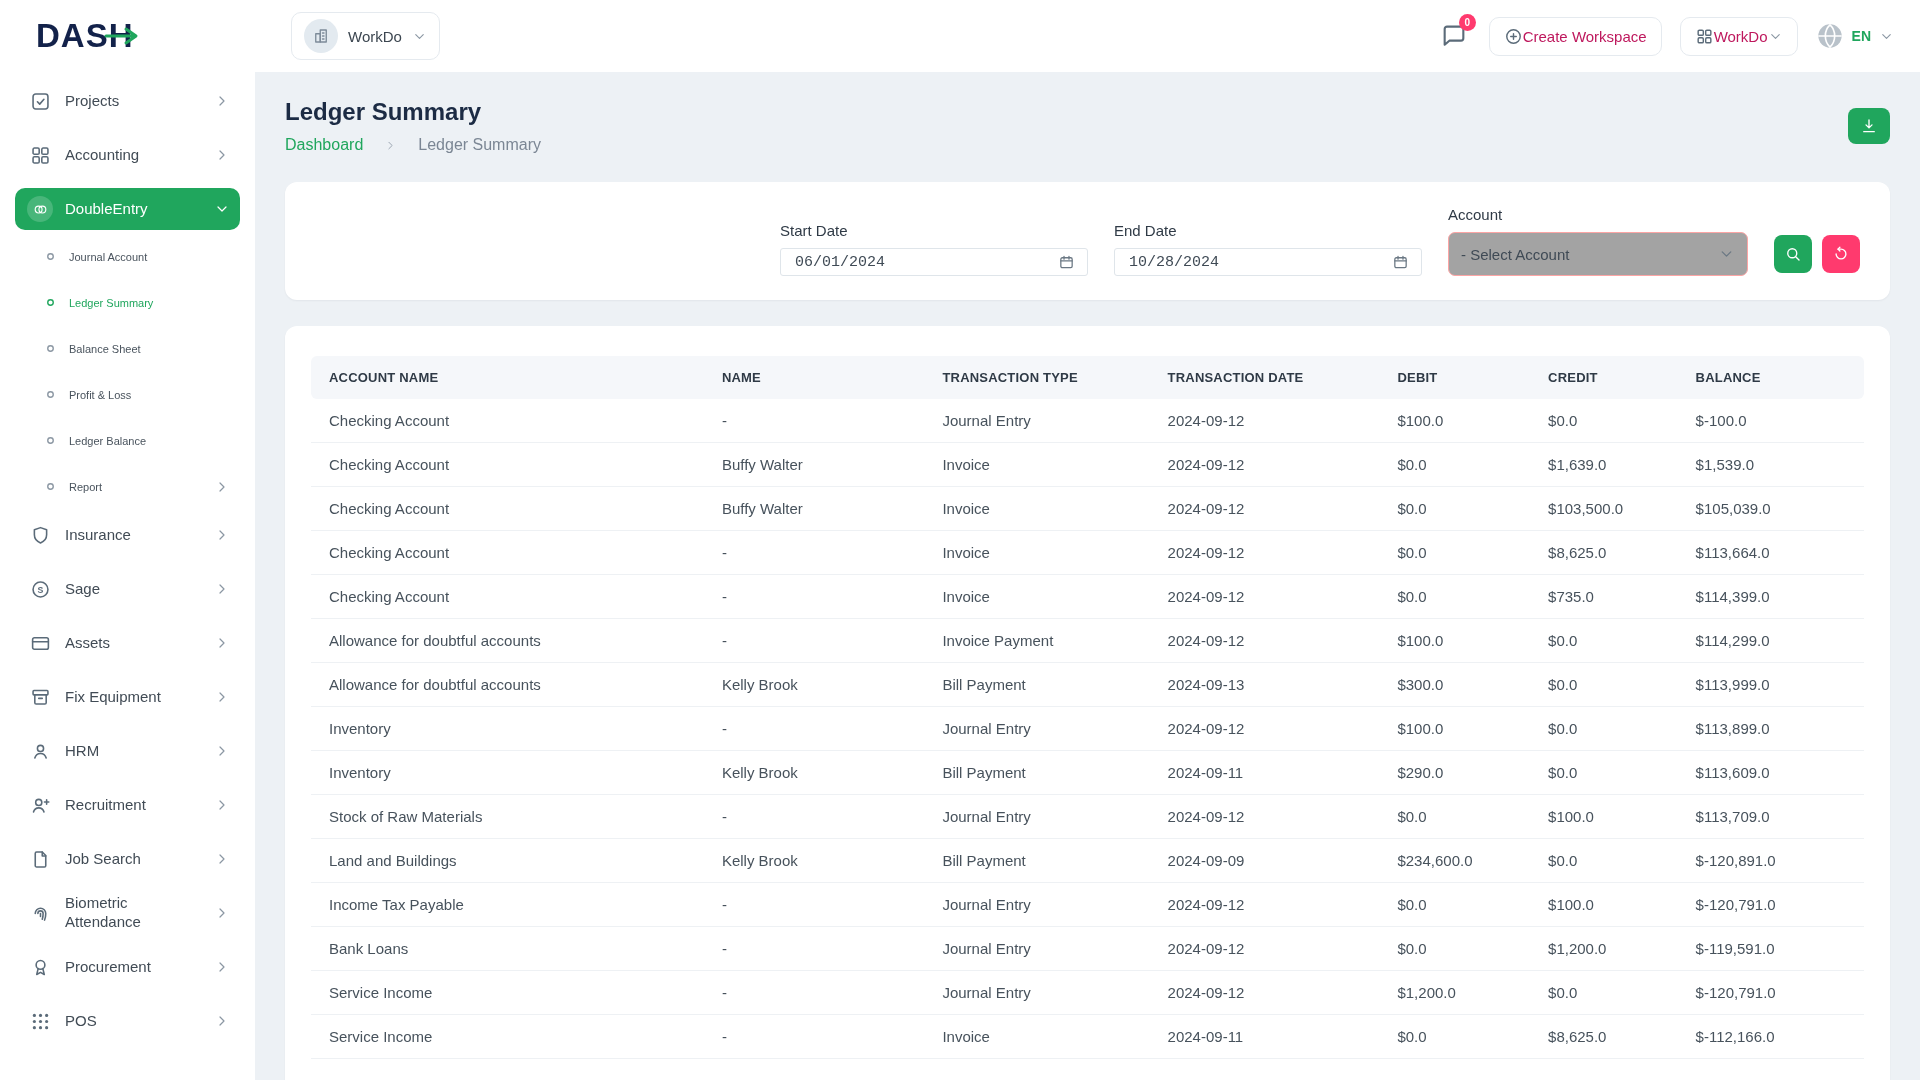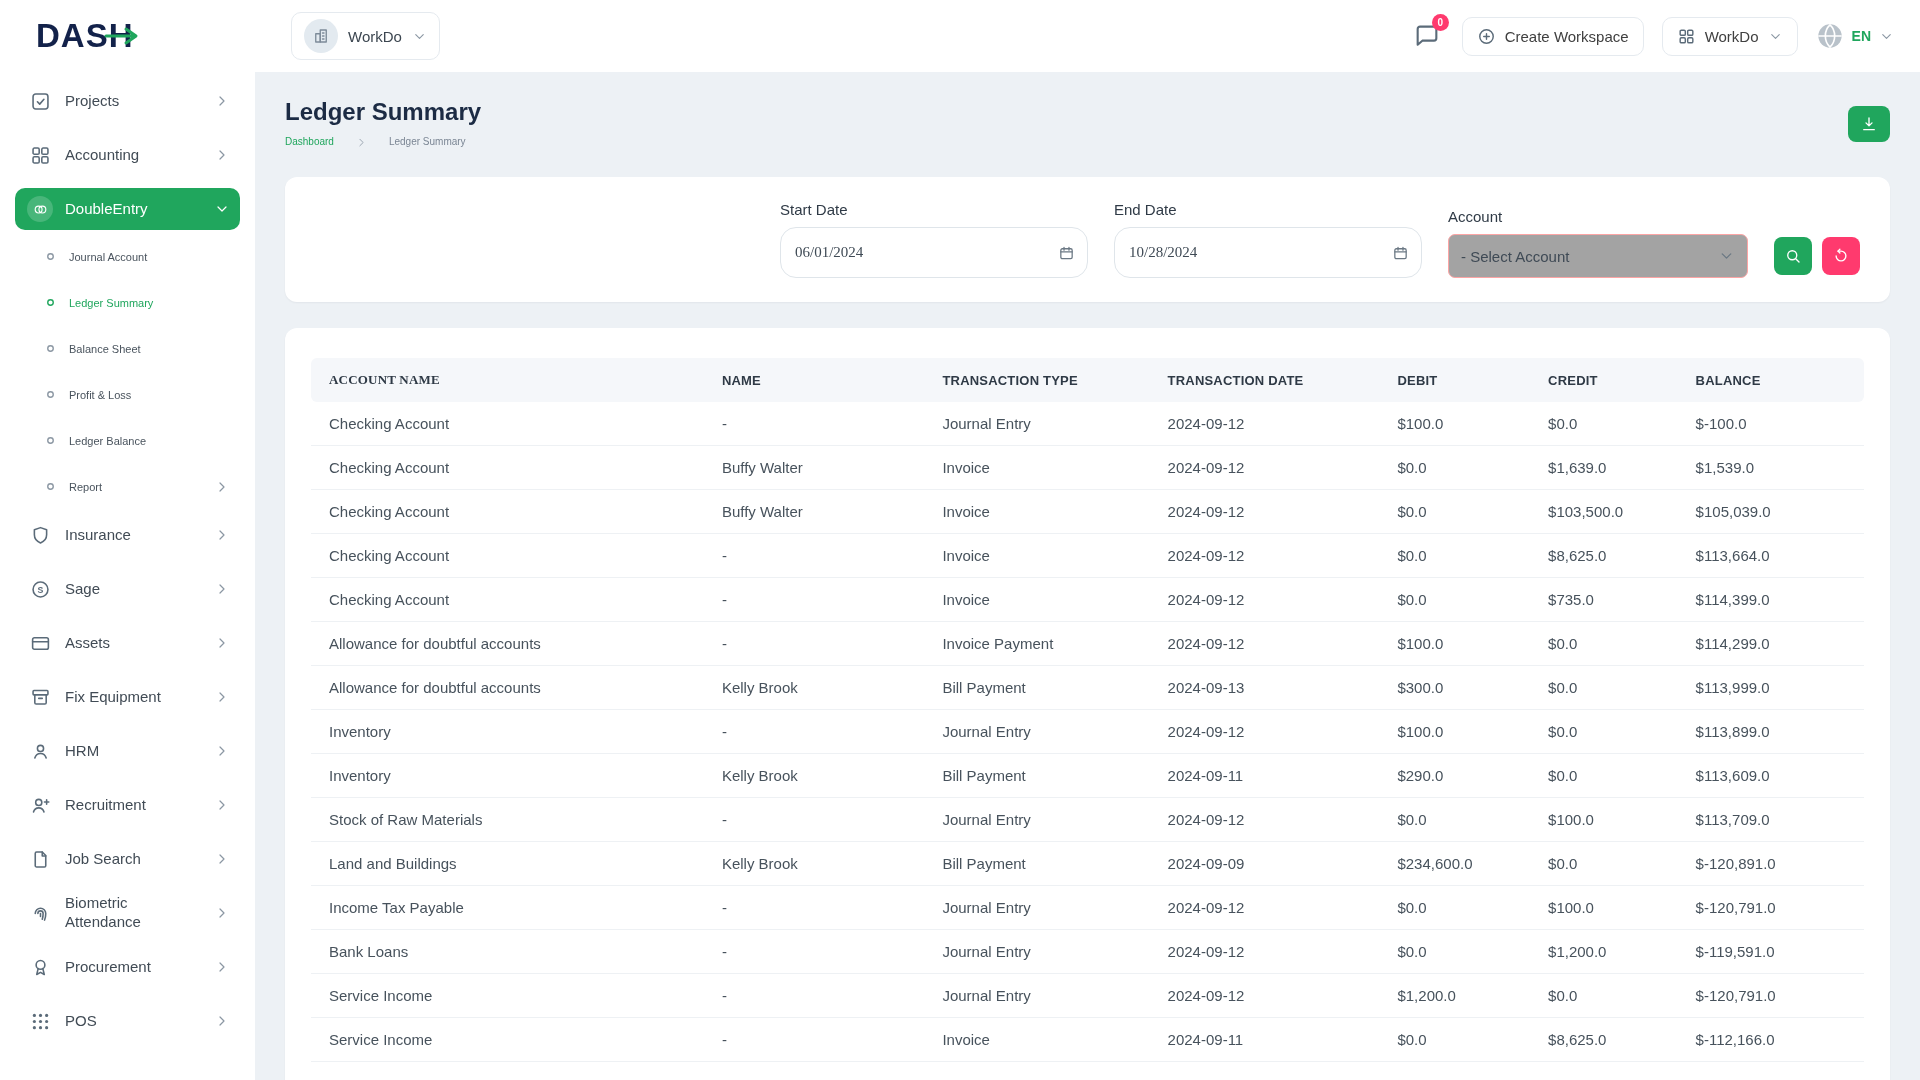--- a/index.html
+++ b/index.html
@@ -26,22 +26,22 @@
     display:flex; align-items:center; justify-content:center; color:#7d8b99; }
   .ws-avatar span { width:18px; height:18px; display:block; }
   .chev-sm { width:15px; height:15px; color:#8b97a3; display:block; }
 
   .top-right { margin-left:auto; display:flex; align-items:center; gap:18px; }
   .icon-btn { position:relative; border:none; background:none; color:#5b6b79;
     width:34px; height:34px; cursor:pointer; padding:3px; }
   .badge { position:absolute; top:-5px; right:-5px; min-width:17px; height:17px;
     border-radius:9px; background:#ff3a6e; color:#fff; font-size:10px; font-weight:700;
     display:flex; align-items:center; justify-content:center; padding:0 3px; }
-  .pill-btn { display:flex; align-items:center; gap:9px; border:1px solid #e5eaef;
-    background:#fff; border-radius:10px; padding:9px 14px; font-size:15px; color:#404040; cursor:pointer; }
+  .pill-btn { display:flex; align-items:center; border:1px solid #e5eaef;
+    background:#fff; border-radius:10px; padding:9px 14px; font-size:15px; color:#be185d; cursor:pointer; }
   .pill-btn .ic { width:19px; height:19px; color:#5b6b79; display:block; }
   .lang-btn { display:flex; align-items:center; gap:8px; border:none; background:none; cursor:pointer; padding:0; }
   .globe { width:28px; height:28px; color:#b9c2ca; display:block; }
   .lang { color:#20a65d; font-size:14px; font-weight:700; }
 
   
   .sidebar { position:fixed; top:72px; left:0; bottom:0; width:255px; background:#fff;
     padding:8px 15px; overflow:hidden; z-index:10; }
   .nav-item { display:flex; align-items:center; gap:12px; min-height:42px;
     padding:2px 10px 2px 12px; border-radius:10px; color:#414b55; font-size:15px;
@@ -62,53 +62,53 @@
   .sub-ic { width:11px; height:11px; color:#8b97a3; flex:0 0 auto; display:block; }
   .sub-item.active { color:#20a65d; }
   .sub-item.active .sub-ic { color:#20a65d; }
   .sub-item .nav-chev { margin-left:auto; }
   .sub-label { flex:0 1 auto; }
 
   
   .main { margin-left:255px; padding:98px 30px 0 30px; }
   .page-head { display:flex; align-items:center; justify-content:space-between; }
   .page-title { margin:0; font-size:24px; font-weight:700; color:#1c2b44; }
-  .crumbs { margin-top:10px; display:flex; gap:21px; font-size:10px; }
+  .crumbs { margin-top:10px; display:flex; align-items:center; gap:21px; font-size:16px; }
   .crumbs a { color:#20a65d; text-decoration:none; cursor:pointer; }
   .crumb-sep { width:13px; height:13px; color:#9aa5b0; display:block; }
   .crumb-cur { color:#7b8694; }
   .dl-btn { width:42px; height:36px; border:none; border-radius:8px; background:#20a65d;
     color:#fff; display:flex; align-items:center; justify-content:center; cursor:pointer; }
   .dl-btn span { width:18px; height:18px; display:block; }
 
   .card { background:#fff; border-radius:12px; box-shadow:0 1px 2px rgba(16,24,40,.05); }
 
   .filter-card { margin-top:28px; padding:24px 30px; display:flex;
     justify-content:flex-end; align-items:flex-end; gap:26px; }
   .field label { display:block; font-size:15px; color:#2f3a46; margin-bottom:9px; }
   .input-wrap { position:relative; }
-  .input-wrap input { width:308px; height:51px; border:1px solid #dfe5ea; border-radius:16px;
-    padding:0 40px 0 14px; font-size:15px; color:#3f4a55; background:#fff; font-family:Liberation Serif, serif; outline:none; }
+  .input-wrap input { width:308px; height:28px; border:1px solid #dfe5ea; border-radius:3px;
+    padding:0 40px 0 14px; font-size:15px; color:#3f4a55; background:#fff; font-family:Liberation Mono, monospace; outline:none; }
   .input-wrap select { width:300px; height:44px; border:1px solid #fca5a5; border-radius:7px;
     padding:0 40px 0 12px; font-size:15px; color:#3f4a55; background:#a3a3a3; font-family:inherit;
     appearance:none; -webkit-appearance:none; outline:none; cursor:pointer; }
   .field-ic { position:absolute; right:13px; top:50%; transform:translateY(-50%);
     width:17px; height:17px; color:#6b7884; pointer-events:none; }
   .filter-actions { display:flex; gap:10px; padding-bottom:3px; }
   .sq-btn { width:38px; height:38px; border:none; border-radius:8px; color:#fff;
     display:flex; align-items:center; justify-content:center; cursor:pointer; }
   .sq-btn span { width:18px; height:18px; display:block; }
   .sq-btn.green { background:#20a65d; }
   .sq-btn.pink { background:#ff3a6e; }
 
   .table-card { margin-top:26px; padding:30px 26px; height:860px; overflow:hidden; }
   table { width:100%; border-collapse:collapse; }
   thead th { background:#f5f7fa; text-align:left; font-size:13px; font-weight:700;
     color:#2f3a46; text-transform:uppercase; letter-spacing:.2px; padding:14px 18px; white-space:nowrap; }
-  thead th:first-child { border-radius:6px 0 0 6px;font-family:Liberation Serif, serif; }
+  thead th:first-child { border-radius:6px 0 0 6px; }
   thead th:last-child { border-radius:0 6px 6px 0; }
   tbody td { font-size:15px; color:#47525c; padding:13px 18px; border-bottom:1px solid #eef1f4; white-space:nowrap; }
 </style>
 </head>
 <body>
 
 <header class="topbar">
   <div class="brand">
     <span class="brand-text">DASH</span>
     <span class="brand-arrow">

